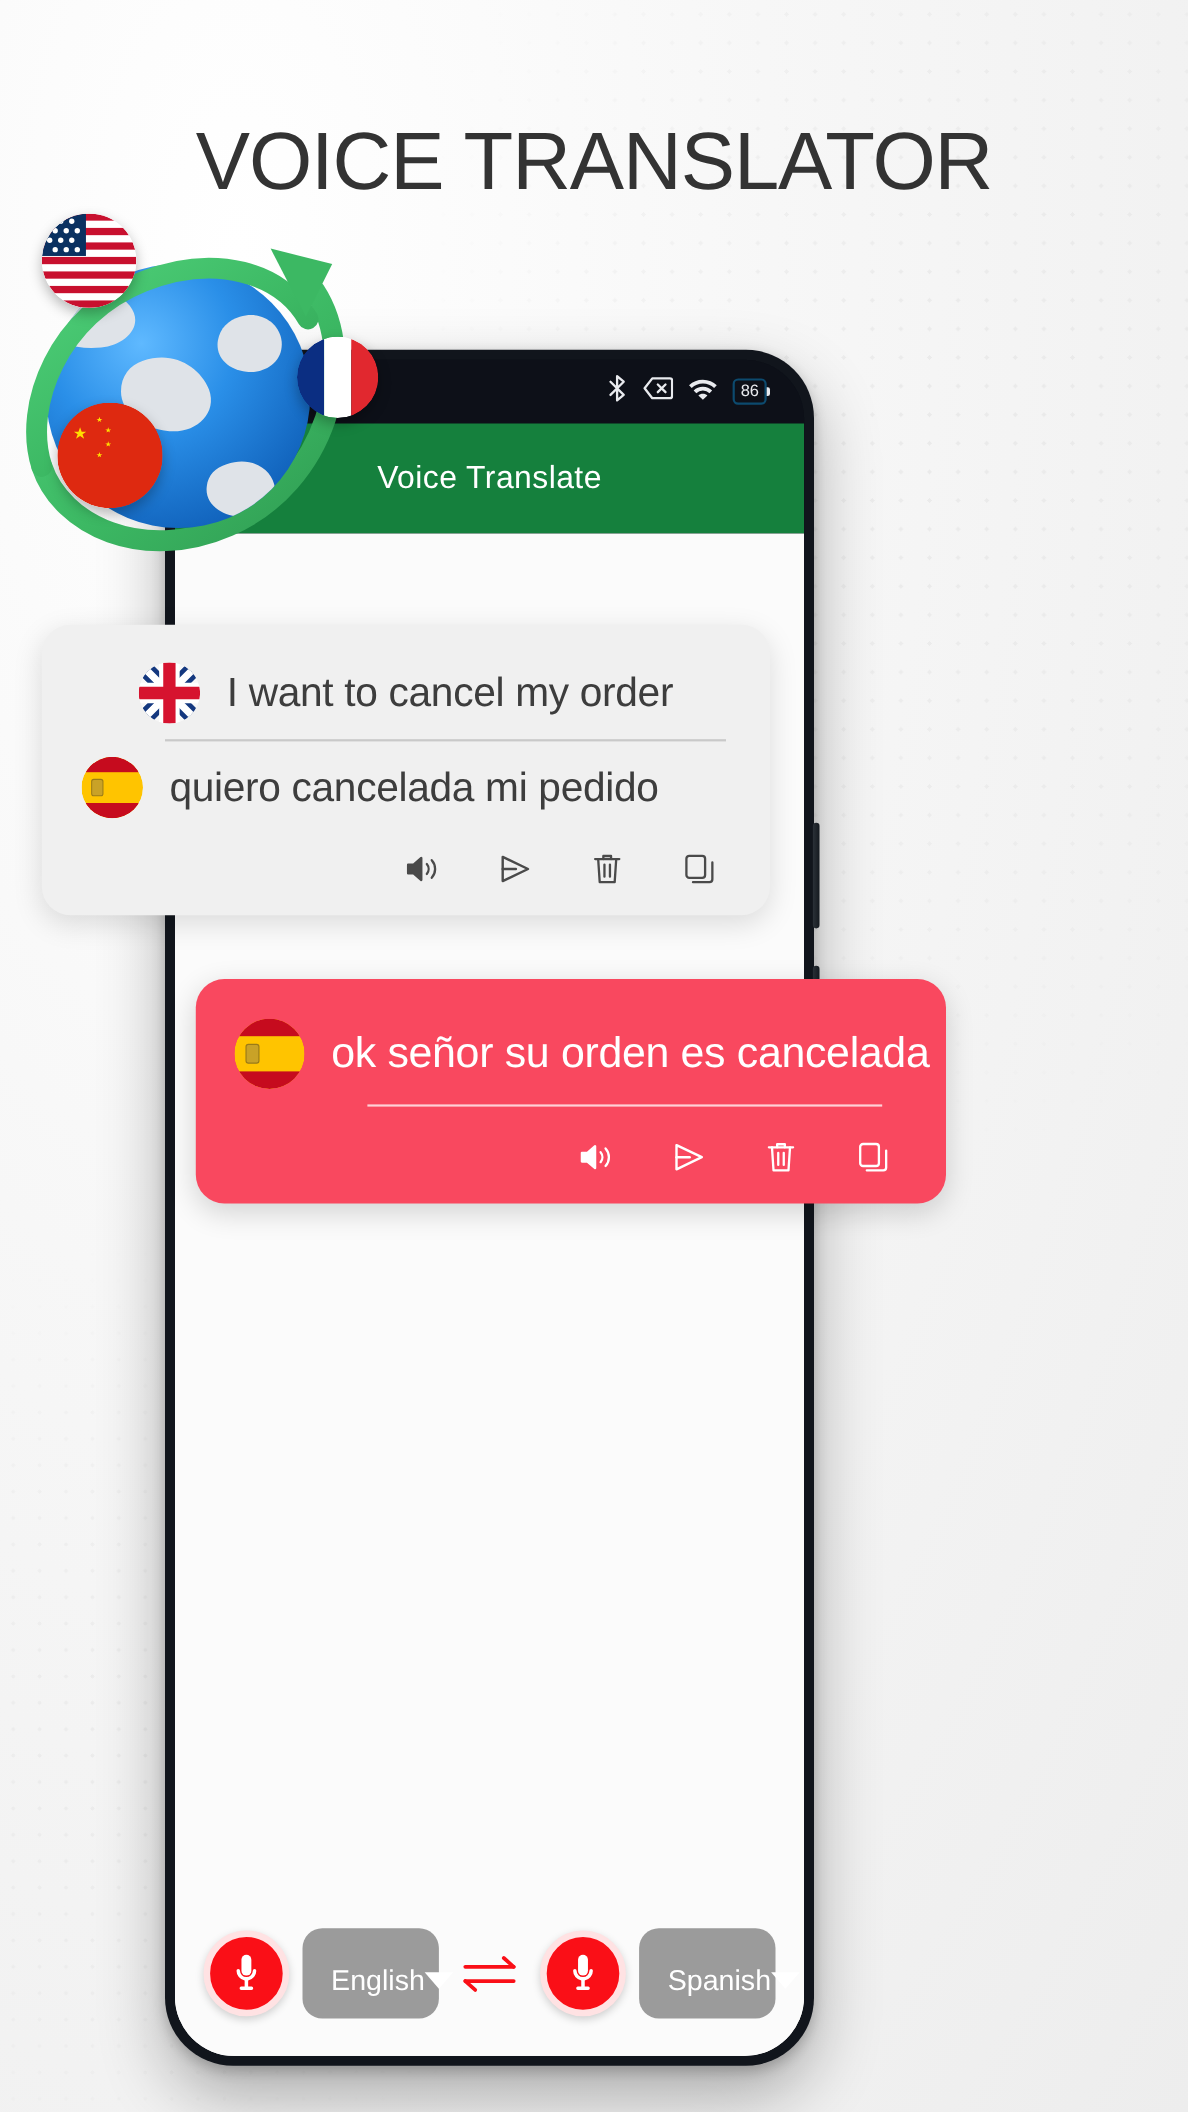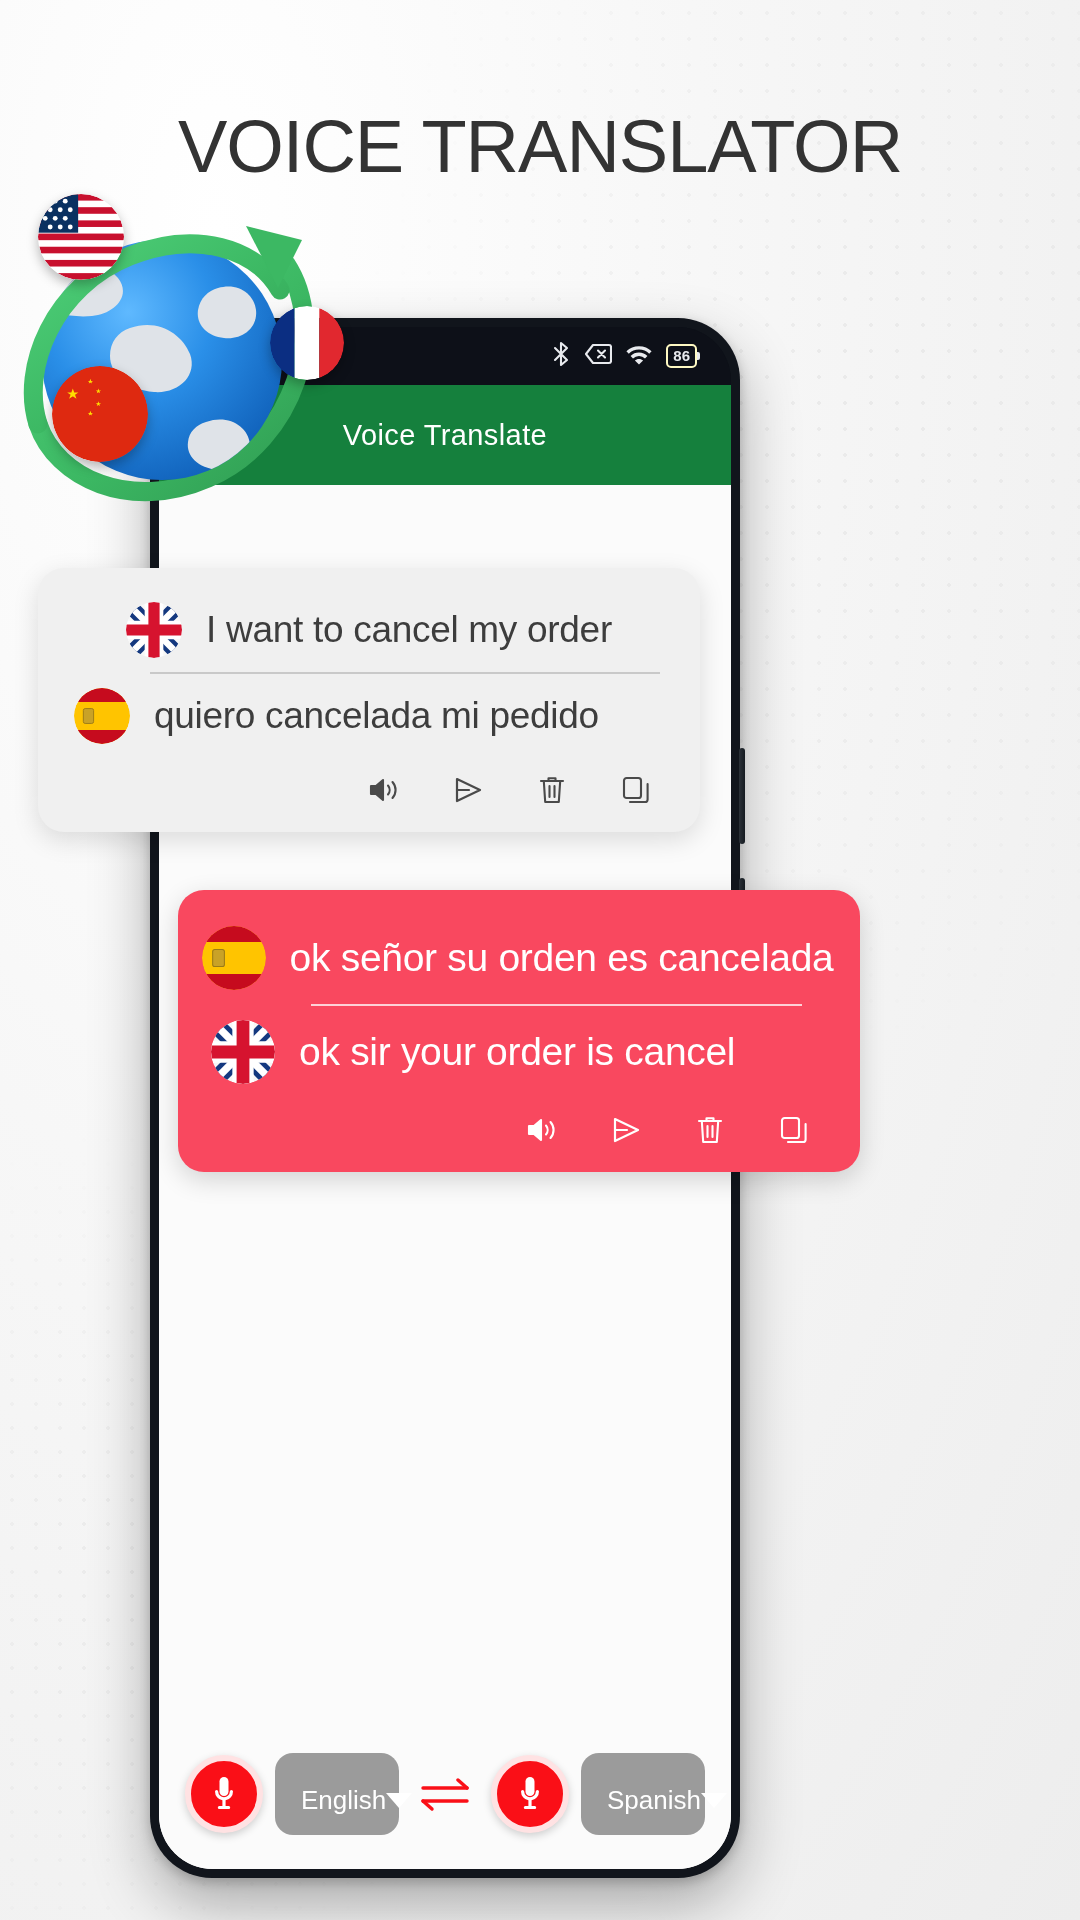--- a/index.html
+++ b/index.html
@@ -78,22 +78,22 @@
     padding:0 34px;
     color:#e8eaee;
     background:#0d1018;
     font-size:20px;
   }
   .sb-left { display:flex; align-items:center; gap:11px; }
   .sb-right { display:flex; align-items:center; gap:13px; }
   .g-logo { font-size:26px; font-weight:bold; font-family:"Liberation Serif", serif; color:#ffffff; line-height:1; }
   .blob { width:17px; height:17px; border-radius:50%; background:#d9dde3; box-shadow:9px 3px 0 -4px #d9dde3; }
   .battery {
-    border:2px solid #fef9c3; border-radius:5px;
-    font-size:15px; font-weight:bold; padding:1px 5px 1px 5px;
+    border:2px solid #0c4a6e; border-radius:5px;
+    font-size:15px; font-weight:normal; padding:1px 5px 1px 5px;
     position:relative; color:#e8eaee; line-height:1.15;
   }
   .battery:after{
     content:""; position:absolute; right:-5px; top:6px;
     width:3px; height:8px; background:#e8eaee; border-radius:0 2px 2px 0;
   }
 
   
   .app-header {
     height:100px; flex:0 0 100px;
@@ -162,21 +162,21 @@
     width:662px;
     background:#f0f0f0;
     box-shadow:0 8px 26px rgba(0,0,0,.13);
     padding:34px 36px 22px 36px;
   }
   .card-pink {
     left:178px; top:890px;
     width:682px;
     background:#f9485f;
     box-shadow:0 8px 26px rgba(0,0,0,.16);
-    padding:36px 36px 22px 33px;
+    padding:36px 36px 22px 56px;
   }
   .trow {
     display:flex; align-items:center; gap:24px;
   }
   .trow.first { padding-bottom:14px;justify-content:center; }
   .trow.second { padding-top:14px; }
   .divider-grey {
     height:2px; background:#c9c9c9;
     margin-left:76px; margin-right:4px;
   }
@@ -401,39 +401,20 @@
           <rect y="45" width="60" height="15" fill="#c60b1e"></rect>
           <rect x="10" y="22" width="11" height="16" rx="2" fill="#c9a227" stroke="#9a7b18" stroke-width="1"></rect>
         </g>
       </svg>
     </span>
     <span class="ttext">ok señor su orden es cancelada</span>
   </div>
 
   <div class="divider-pink"></div>
 
-  <div class="trow second">
-    <span class="flag p">
-      <svg width="64" height="64" viewBox="0 0 60 60">
-        <defs>
-            <clipPath id="ukc2">
-              <circle cx="30" cy="30" r="30"></circle>
-            </clipPath>
-          </defs>
-        <g clip-path="url(#ukc2)">
-          <rect width="60" height="60" fill="#f7f7f7"></rect>
-          <path d="M0 0 L60 60 M60 0 L0 60" stroke="#14387f" stroke-width="16"></path>
-          <path d="M0 0 L60 60 M60 0 L0 60" stroke="#ffffff" stroke-width="7"></path>
-          <path d="M30 0 V60 M0 30 H60" stroke="#ffffff" stroke-width="20"></path>
-          <path d="M30 0 V60 M0 30 H60" stroke="#d6132f" stroke-width="12"></path>
-        </g>
-      </svg>
-    </span>
-    <span class="ttext">ok sir your order is cancel</span>
-  </div>
 
   <div class="actions pink">
     <span class="act">
       <svg width="32" height="28" viewBox="0 0 32 28" fill="none" stroke="#ffffff" stroke-width="2.1" stroke-linejoin="round" stroke-linecap="round">
         <path d="M3 10 H8 L15 4 V24 L8 18 H3 Z" fill="#ffffff"></path>
         <path d="M20 9.5a7 7 0 0 1 0 9"></path>
         <path d="M24.5 6a12 12 0 0 1 0 16"></path>
       </svg>
     </span>
     <span class="act">

